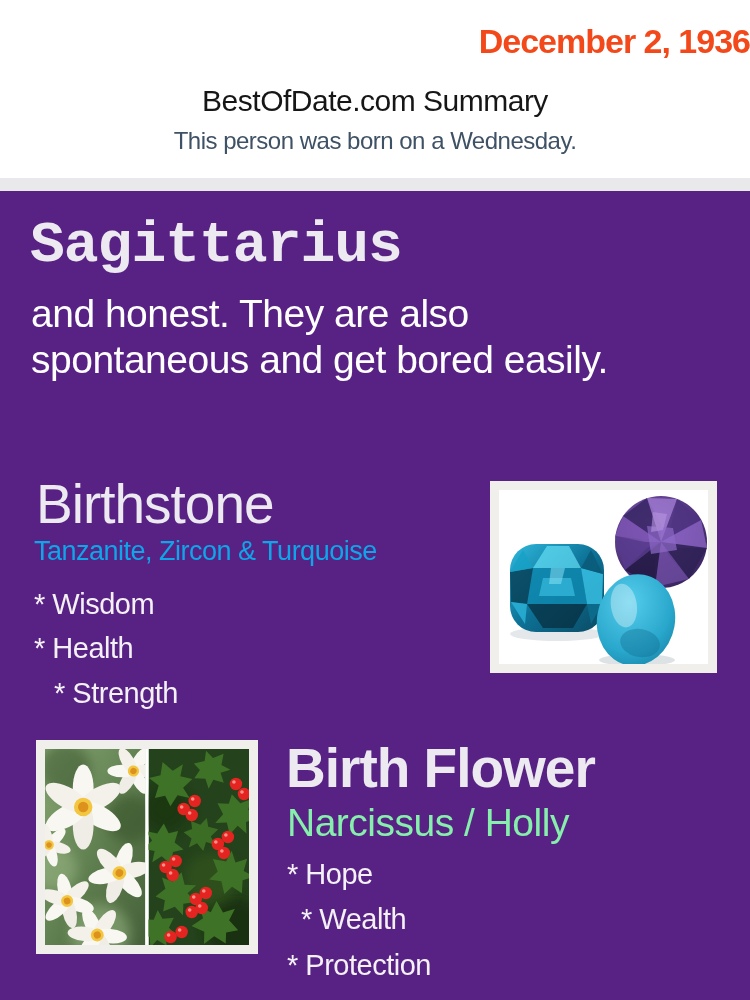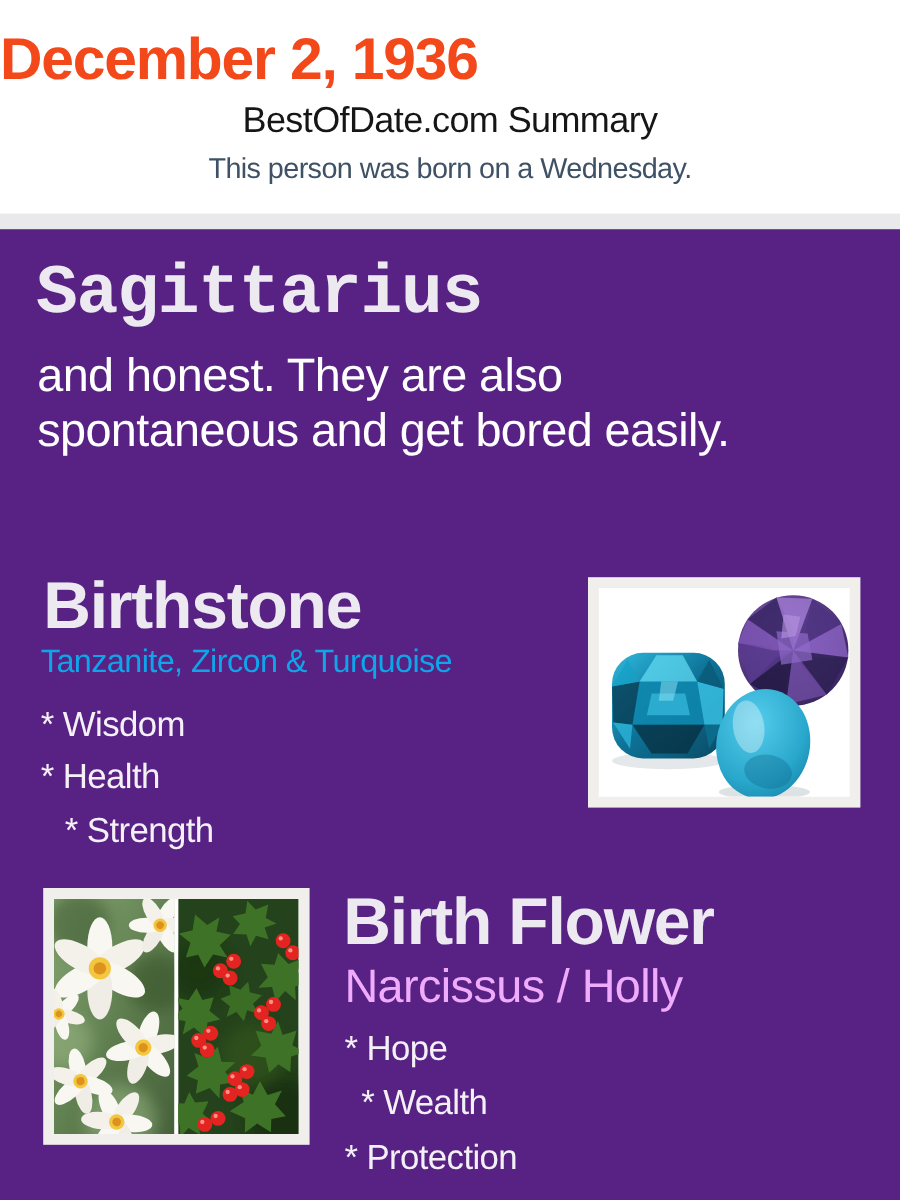--- a/index.html
+++ b/index.html
@@ -15,21 +15,21 @@
     width:750px;height:1000px;
     font-family:"Liberation Sans", sans-serif;
     background:#ffffff;
   }
   .canvas{
     position:relative;width:750px;height:1000px;overflow:hidden;background:#ffffff;
   }
   
   .date-title{
     position:absolute;top:22px;left:0;width:100%;
-    text-align:left;font-size:49px;font-weight:bold;
+    text-align:right;font-size:34px;font-weight:bold;
     letter-spacing:-1px;color:var(--accent-orange);
   }
   .site-summary{
     position:absolute;top:84px;left:0;width:100%;
     text-align:center;font-size:30px;color:#161616;letter-spacing:-0.5px;
   }
   .born-line{
     position:absolute;top:127px;left:0;width:100%;
     text-align:center;font-size:24px;color:var(--muted-slate);letter-spacing:-0.5px;
   }
@@ -47,21 +47,21 @@
     font-size:58px;font-weight:bold;letter-spacing:-1px;
     color:var(--heading-offwhite);
     font-family:Liberation Mono, monospace;
   }
   .zodiac-desc{
     position:absolute;left:31px;top:100px;
     font-size:39px;line-height:46px;color:#ffffff;letter-spacing:-0.5px;
   }
   .bs-heading{
     position:absolute;left:36px;top:281px;
-    font-size:55px;font-weight:bold;letter-spacing:-1px;
+    font-size:55px;font-weight:normal;letter-spacing:-1px;
     color:var(--heading-offwhite);
   }
   .bs-stones{
     position:absolute;left:34px;top:345px;
     font-size:27px;color:#0ea5e9;letter-spacing:-0.5px;
   }
   .trait{
     position:absolute;font-size:29px;color:#f4f1f6;letter-spacing:-0.5px;
   }
   .bs-t0{left:34px;top:397px;}
@@ -79,21 +79,21 @@
   }
   .card .photo svg{display:block;width:100%;height:100%;}
   
   .bf-heading{
     position:absolute;left:286px;top:545px;
     font-size:55px;font-weight:bold;letter-spacing:-1px;
     color:var(--heading-offwhite);
   }
   .bf-sub{
     position:absolute;left:287px;top:610px;
-    font-size:39px;color:#f0abfc;letter-spacing:-0.5px;
+    font-size:39px;color:#86efac;letter-spacing:-0.5px;
   }
   .bf-t0{left:287px;top:667px;}
   .bf-t1{left:301px;top:712px;}
   .bf-t2{left:287px;top:758px;}
 </style>
 </head>
 <body>
 
 <div class="canvas">
 

